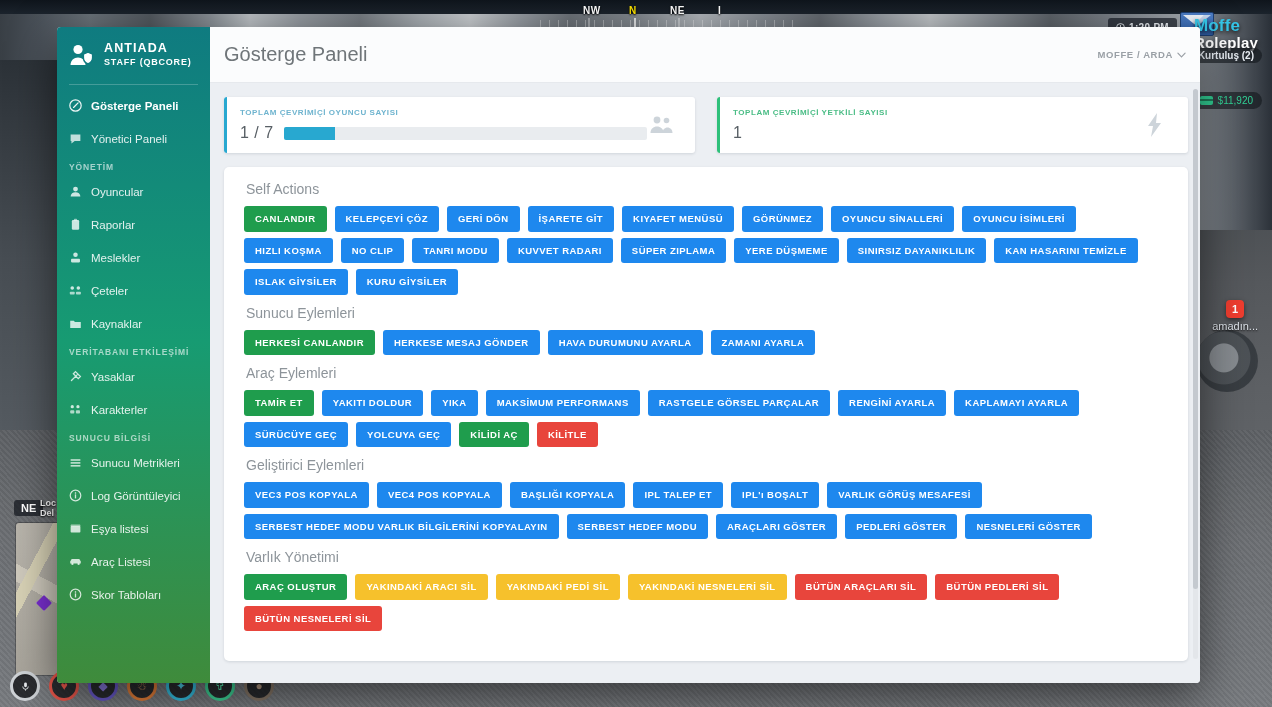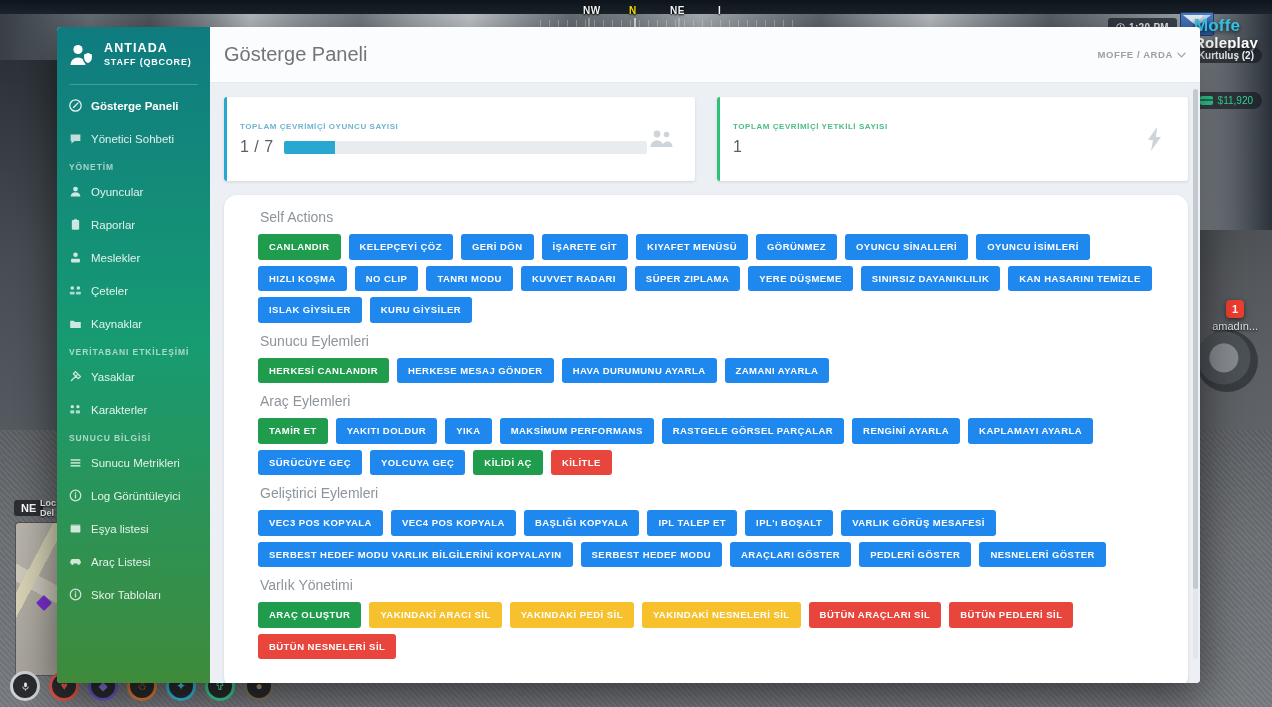--- a/index.html
+++ b/index.html
@@ -254,21 +254,21 @@
     background: #e3e6ea; border-radius: 3px;
   }
   #scroll-thumb {
     position: absolute; right: 2px; top: 6px; width: 5px; height: 500px;
     background: #c4c9cf; border-radius: 3px; cursor: pointer;
   }
 
   
   #stats { display: flex; gap: 22px; }
   .stat-card {
-    flex: 1; height: 84px; background: #fff; border-radius: 3px;
+    flex: 1; height: 56px; background: #fff; border-radius: 3px;
     box-shadow: 0 1px 3px rgba(25,35,55,.13);
     display: flex; align-items: center; padding: 0 18px 0 16px;
     position: relative; overflow: hidden;
   }
   .stat-card:before {
     content: ""; position: absolute; left: 0; top: 0; bottom: 0; width: 3px;
   }
   .stat-card.c-blue:before { background: #28a8d0; }
   .stat-card.c-green:before { background: #2ec07a; }
   .stat-body { flex: 1; min-width: 0; }
@@ -280,23 +280,23 @@
   .stat-row { display: flex; align-items: center; gap: 10px; }
   .stat-value { font-size: 16px; color: #585f65; letter-spacing: .5px; }
   .stat-bar {
     flex: 1; height: 13px; background: #e9ecef; border-radius: 2px; overflow: hidden;
   }
   .stat-bar > i { display: block; height: 100%; background: #28a8d0; }
   .stat-ico { width: 30px; flex: none; display: flex; justify-content: center; }
 
   
   #actions-card {
-    margin-top: 14px; background: #fff; border-radius: 13px;
+    margin-top: 14px; background: #fff; border-radius: 5px;
     box-shadow: 0 1px 3px rgba(25,35,55,.13);
-    padding: 14px 34px 18px;
+    padding: 14px 20px 18px;
     height: 494px; overflow: hidden;
   }
   .sec-title {
     font-size: 14px; color: #8d949a; margin: 10px 0 9px 2px; font-weight: normal;
   }
   .sec-title:first-child { margin-top: 0; }
   .btn-row { display: flex; flex-wrap: wrap; gap: 6px 8px; }
   .btn {
     border: none; border-radius: 3px; cursor: pointer;
     color: #fff; font-size: 9.5px; font-weight: bold; letter-spacing: .45px;
@@ -428,21 +428,21 @@
       </span>
       <span>Gösterge Paneli</span>
     </div>
 
     <div class="nav-item">
       <span class="ico">
         <svg width="13" height="13" viewBox="0 0 16 16">
           <path d="M2 3h12v8H7l-4 3V11H2z" fill="rgba(255,255,255,.8)"></path>
         </svg>
       </span>
-      <span>Yönetici Sohbeti</span>
+      <span>Yönetici Paneli</span>
     </div>
 
     <div class="nav-group">YÖNETİM</div>
 
     <div class="nav-item">
       <span class="ico">
         <svg width="13" height="13" viewBox="0 0 16 16">
             <circle cx="8" cy="5" r="3" fill="rgba(255,255,255,.85)"></circle>
             <path d="M2 14c0-3.3 2.7-5.2 6-5.2S14 10.7 14 14z" fill="rgba(255,255,255,.85)"></path>
           </svg>

